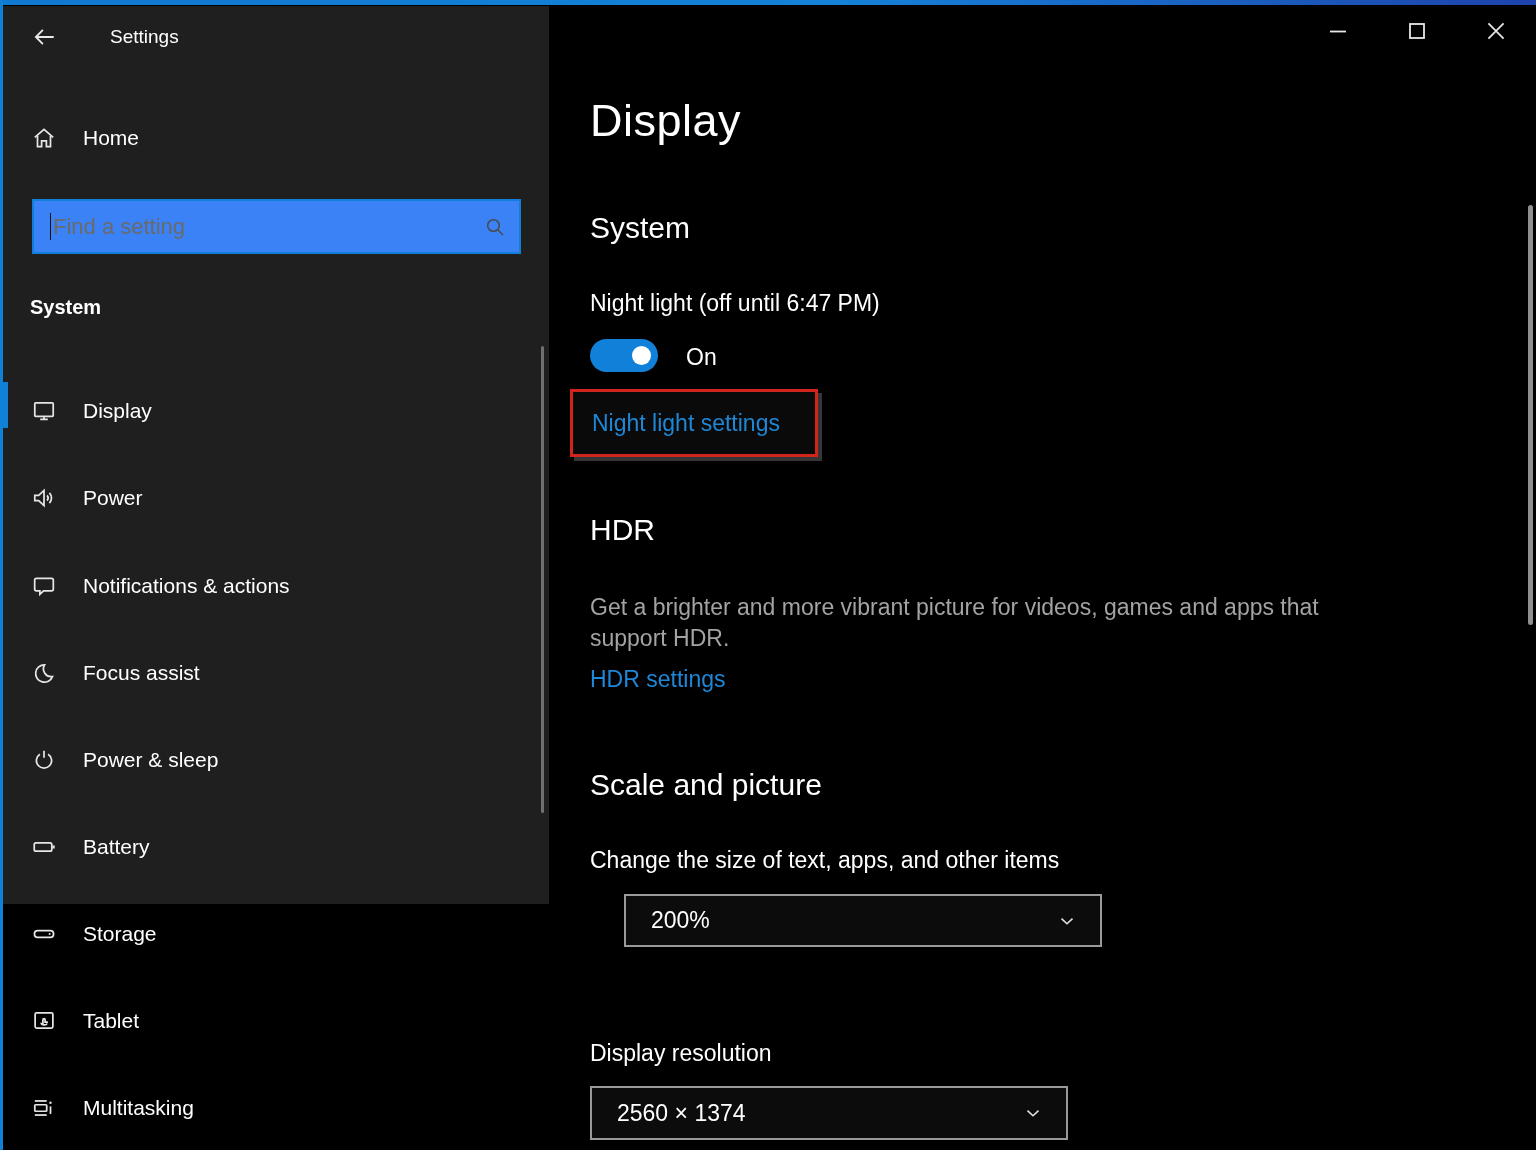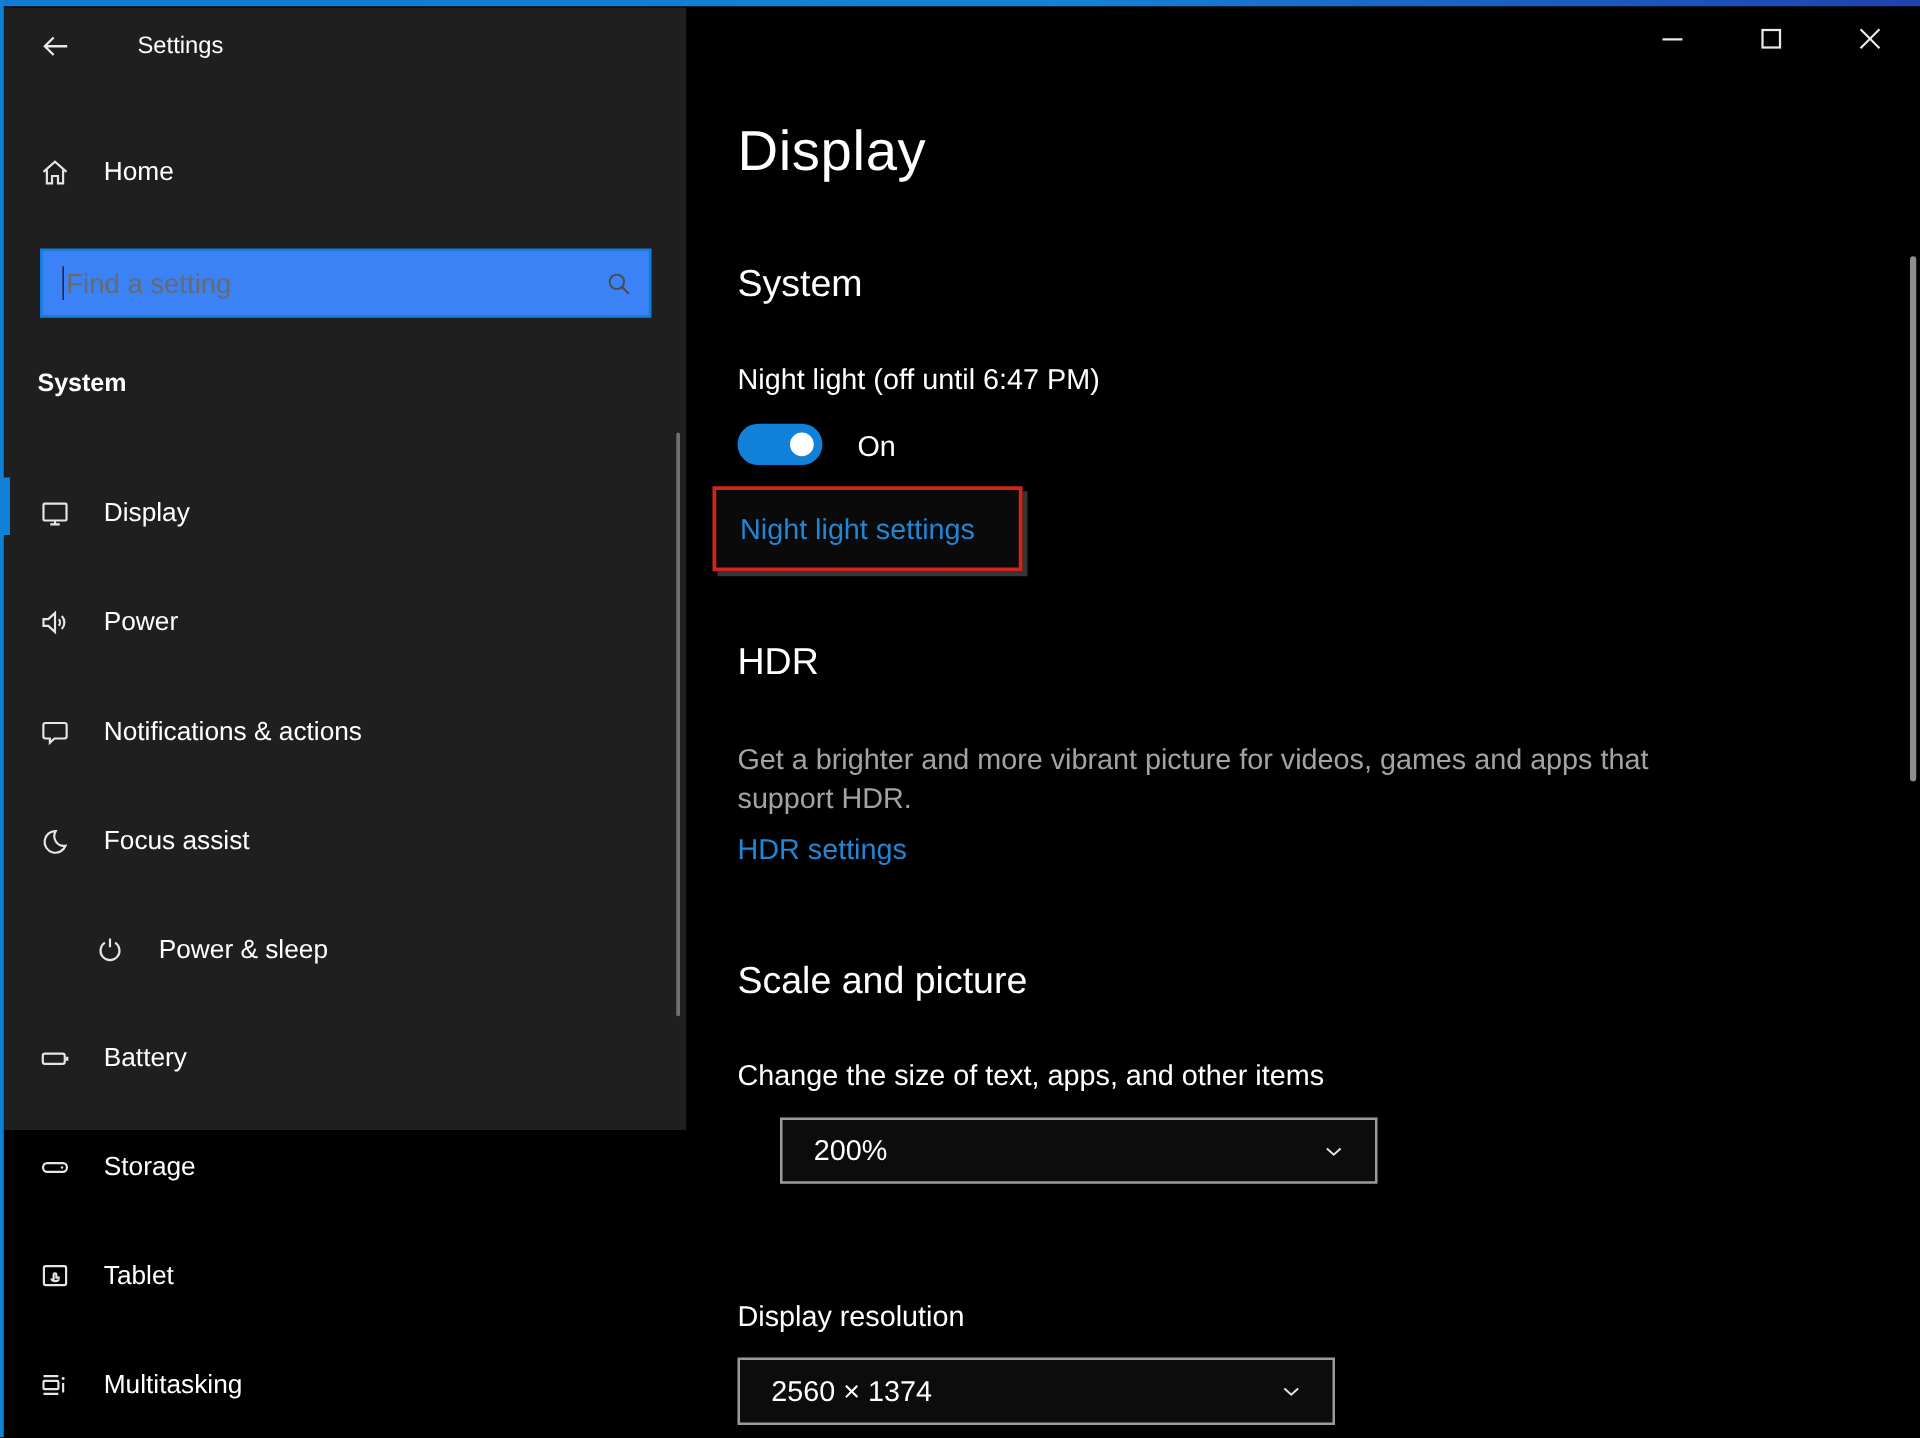--- a/index.html
+++ b/index.html
@@ -124,21 +124,21 @@
 
     <div class="abs side-row" style="top:637px;">
       <span class="ic">
         <svg width="26" height="26" viewBox="0 0 24 24" fill="none" stroke="#e6e6e6" stroke-width="1.6">
           <path d="M12.5 4.5 a8 8 0 1 0 7.3 10.8 a7.2 7.2 0 0 1 -7.3 -10.8 Z"></path>
         </svg>
       </span>
       <span class="lbl">Focus assist</span>
     </div>
 
-    <div class="abs side-row" style="top:724px;margin-left:44px;">
+    <div class="abs side-row" style="top:724px;">
       <span class="ic">
         <svg width="26" height="26" viewBox="0 0 24 24" fill="none" stroke="#e6e6e6" stroke-width="1.6">
           <path d="M12 3.5 v6.5"></path>
           <path d="M8.2 6.6 a7 7 0 1 0 7.6 0"></path>
         </svg>
       </span>
       <span class="lbl">Power &amp; sleep</span>
     </div>
 
     <div class="abs side-row" style="top:811px;">

